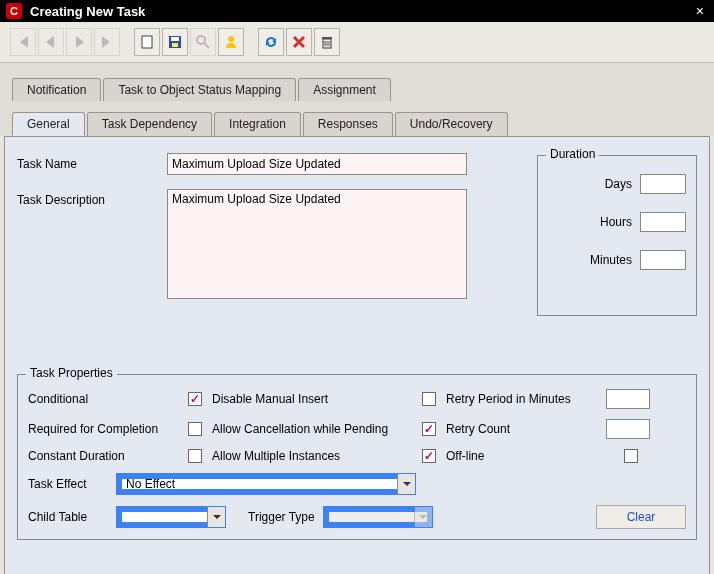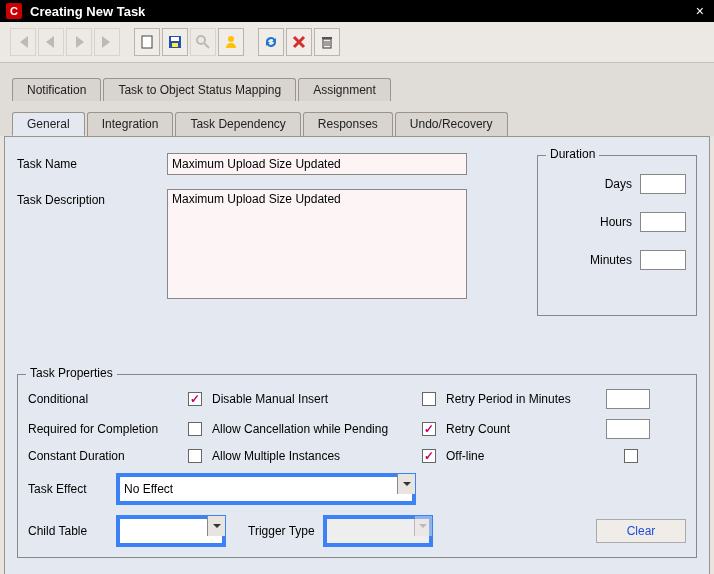--- a/index.html
+++ b/index.html
@@ -32,21 +32,21 @@
   .drow input { width: 46px; height: 20px; border: 1px solid #888; background: #fff; }
   .taskprops { margin-top: 58px; }
   .propgrid { display: grid; grid-template-columns: 150px 34px 200px 34px 160px 50px; row-gap: 10px; align-items: center; margin-top: 6px; }
   .propgrid label { color: #000; white-space: nowrap; overflow: hidden; }
   .cbcell { display: flex; justify-content: center; }
   .cb { width: 14px; height: 14px; border: 1px solid #666; background: #fff; display: flex; align-items: center; justify-content: center; cursor: pointer; }
   .cb.checked::after { content: "✓"; color: #c06; font-weight: bold; font-size: 12px; line-height: 1; }
   .smallinput { width: 44px; height: 20px; border: 1px solid #888; background: #fff; }
   .bottomrow { display: flex; align-items: center; gap: 8px; margin-top: 10px; }
   .select { position: relative; }
-  .select input { height: 32px; border: 4px solid #3b82f6; background: #fff; padding: 2px 20px 2px 4px; }
+  .select input { height: 22px; border: 6px solid #3b82f6; background: #fff; padding: 2px 20px 2px 4px; }
   .select .arrow { position: absolute; right: 1px; top: 1px; width: 18px; height: 20px; background: #e8e4e0; border-left: 1px solid #888; display: flex; align-items: center; justify-content: center; cursor: pointer; }
   .select .arrow svg { width: 8px; height: 8px; }
   .clearbtn { width: 90px; height: 24px; border: 1px solid #aaa; background: #f0ece8; color: #1d4ed8; cursor: default; margin-left: auto; }
 </style>
 </head>
 <body>
 
 <div class="titlebar">
   <div class="appicon">C</div>
   <div class="title">Creating New Task</div>
@@ -126,22 +126,22 @@
   </div>
 </div>
 
 <div class="tabrow">
   <div class="tab">Notification</div>
   <div class="tab">Task to Object Status Mapping</div>
   <div class="tab">Assignment</div>
 </div>
 <div class="tabrow second">
   <div class="tab active">General</div>
+  <div class="tab">Task Dependency</div>
   <div class="tab">Integration</div>
-  <div class="tab">Task Dependency</div>
   <div class="tab">Responses</div>
   <div class="tab">Undo/Recovery</div>
 </div>
 
 <div class="content">
   <div class="toprow">
     <div class="leftcol">
       <div class="fieldrow">
         <div class="flabel">Task Name</div>
         <div class="finput"><input type="text" value="Maximum Upload Size Updated" style=""></div>

